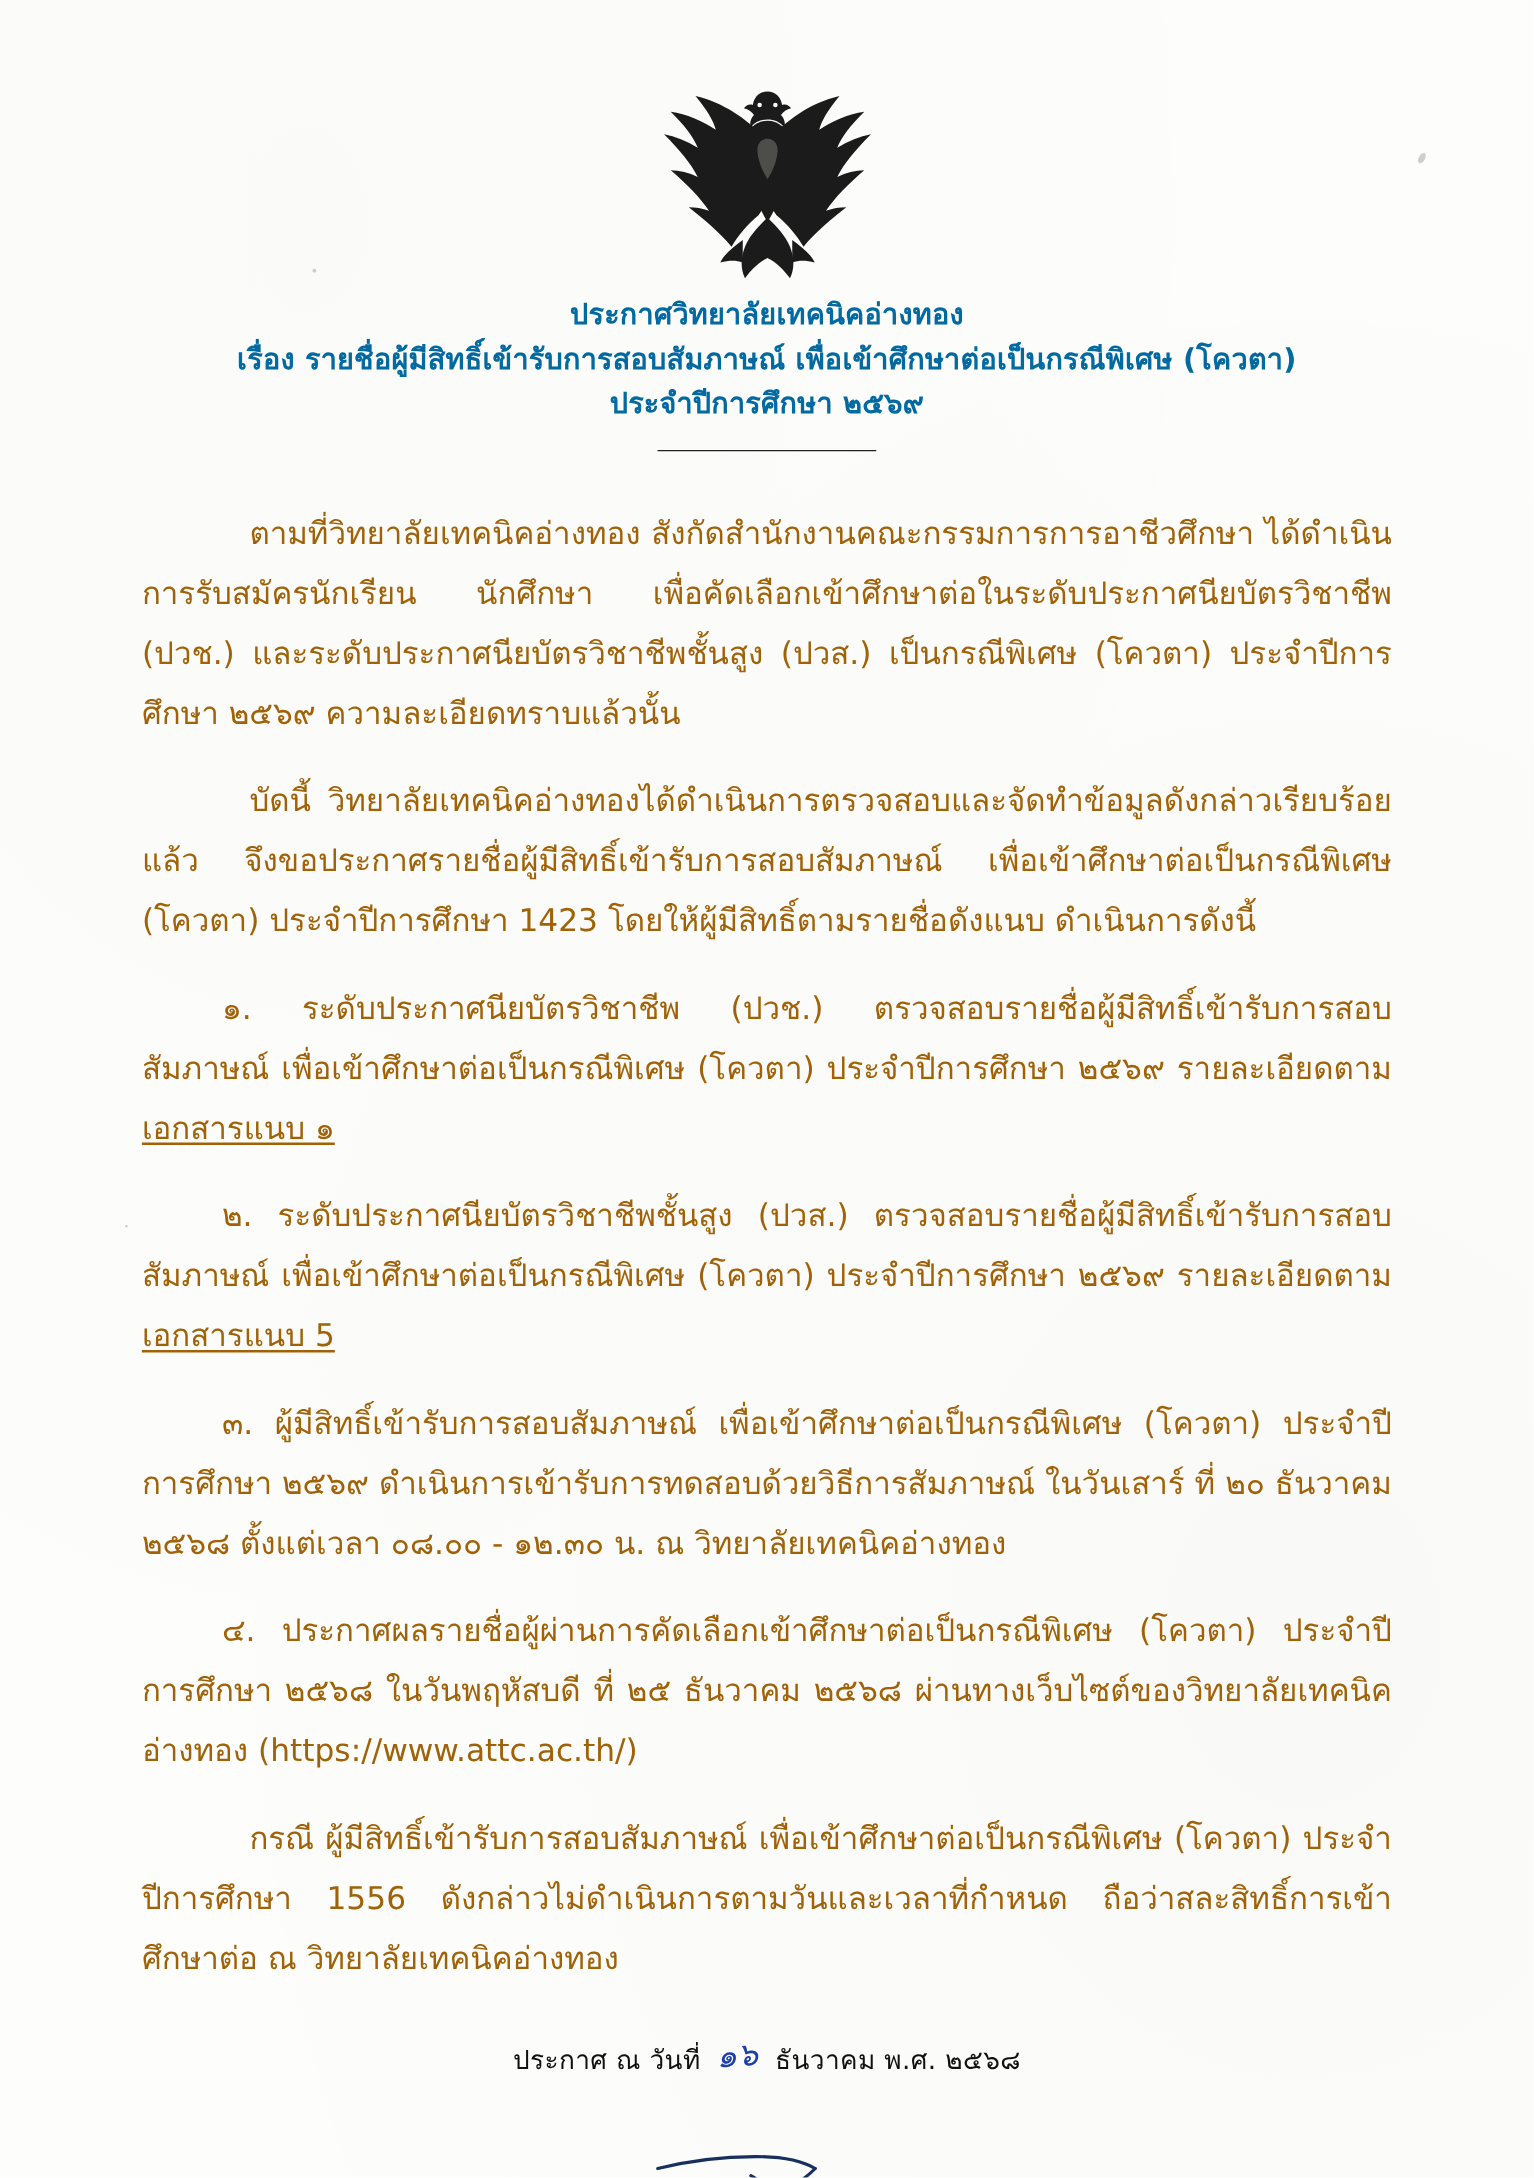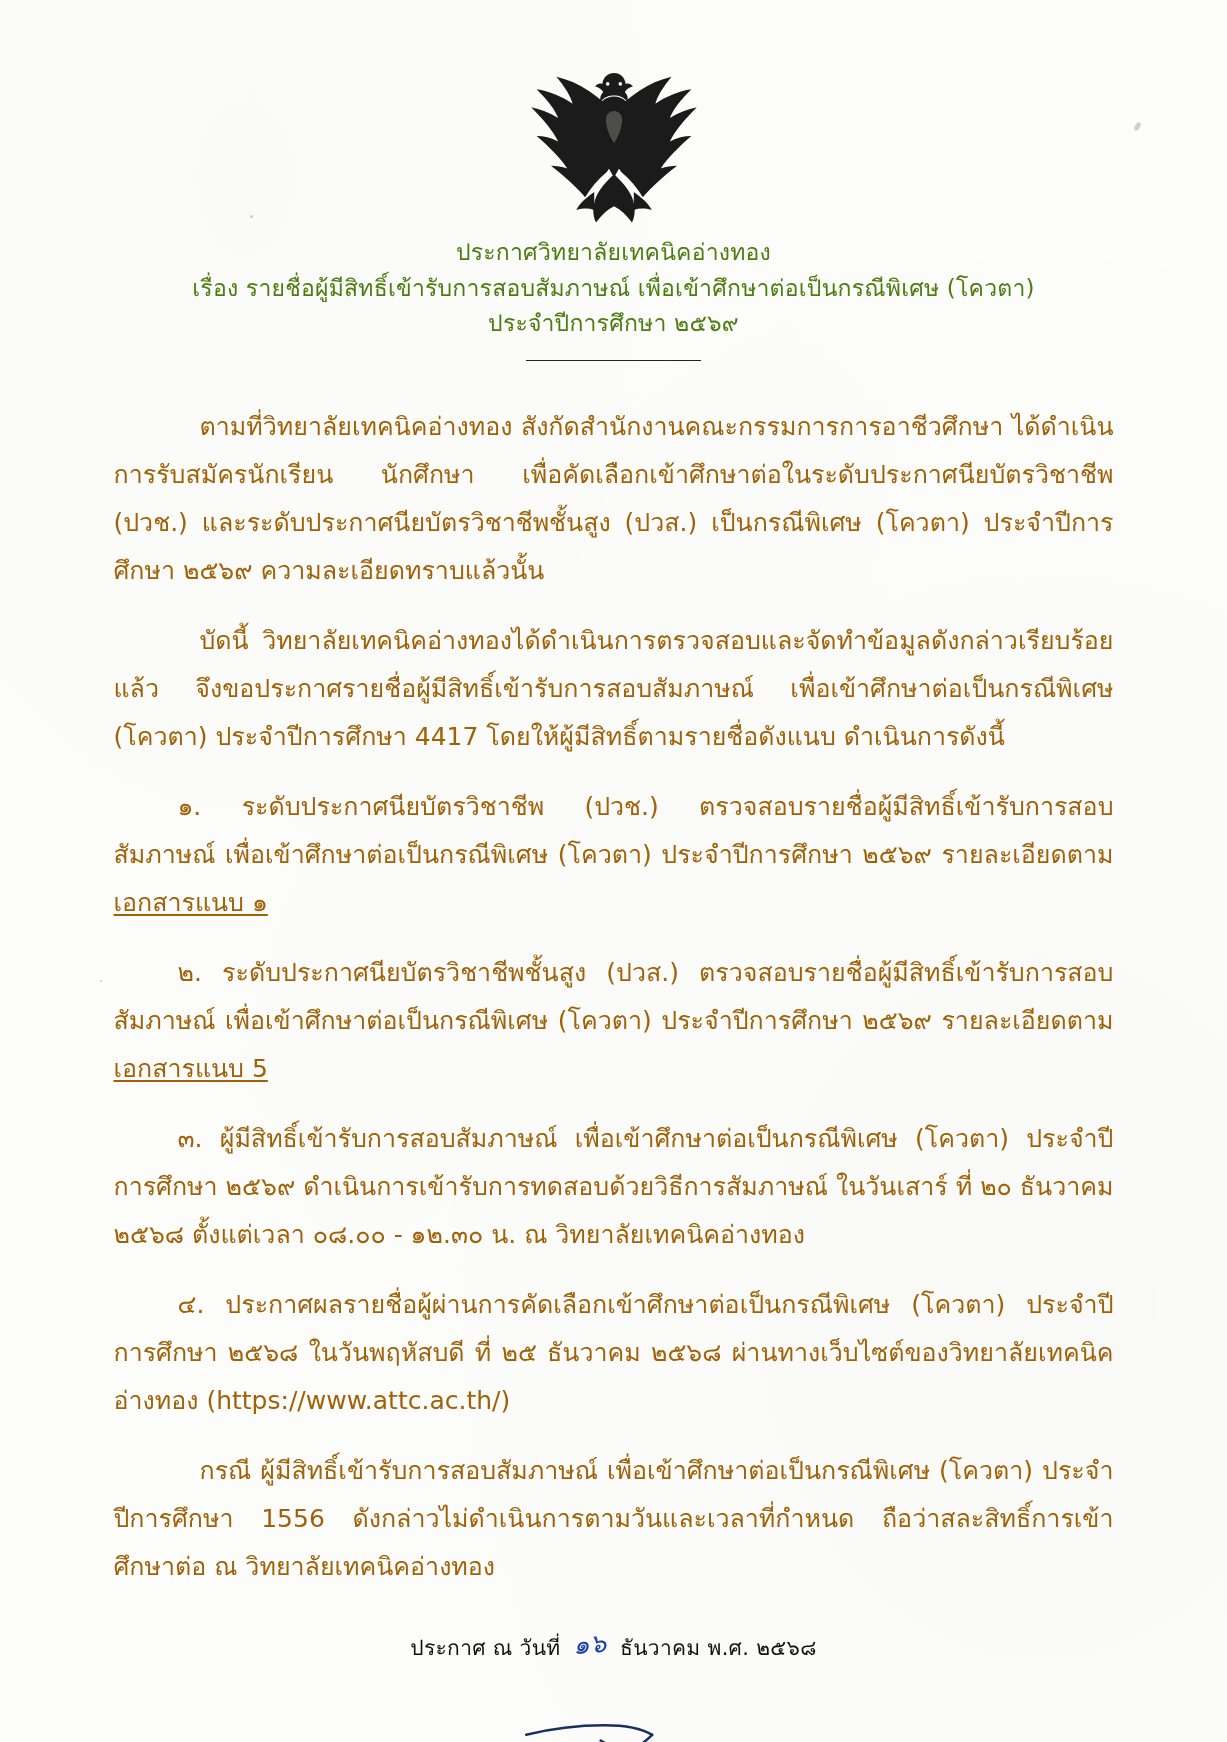--- a/index.html
+++ b/index.html
@@ -50,23 +50,23 @@
     height: 172px;
   }
 
   
   .heading {
     text-align: center;
     line-height: 1.55;
   }
   .heading .h-line {
     font-size: 23px;
-    font-weight: normal;
+    font-weight: bold;
     letter-spacing: 0.2px;
-    color: #4d7c0f;
+    color: #0369a1;
   }
   .rule {
     width: 175px;
     height: 0;
     border-top: 1.6px solid #222;
     margin: 18px auto 0 auto;
   }
 
   
   .body-text {
@@ -178,21 +178,21 @@
       <div class="h-line">ประกาศวิทยาลัยเทคนิคอ่างทอง</div>
       <div class="h-line">เรื่อง  รายชื่อผู้มีสิทธิ์เข้ารับการสอบสัมภาษณ์ เพื่อเข้าศึกษาต่อเป็นกรณีพิเศษ (โควตา)</div>
       <div class="h-line">ประจำปีการศึกษา ๒๕๖๙</div>
       <div class="rule"></div>
     </div>
 
     <div class="body-text">
 
       <p class="para indent">ตามที่วิทยาลัยเทคนิคอ่างทอง สังกัดสำนักงานคณะกรรมการการอาชีวศึกษา ได้ดำเนินการรับสมัครนักเรียน นักศึกษา เพื่อคัดเลือกเข้าศึกษาต่อในระดับประกาศนียบัตรวิชาชีพ (ปวช.) และระดับประกาศนียบัตรวิชาชีพชั้นสูง (ปวส.) เป็นกรณีพิเศษ (โควตา) ประจำปีการศึกษา ๒๕๖๙ ความละเอียดทราบแล้วนั้น</p>
 
-      <p class="para indent">บัดนี้ วิทยาลัยเทคนิคอ่างทองได้ดำเนินการตรวจสอบและจัดทำข้อมูลดังกล่าวเรียบร้อยแล้ว จึงขอประกาศรายชื่อผู้มีสิทธิ์เข้ารับการสอบสัมภาษณ์ เพื่อเข้าศึกษาต่อเป็นกรณีพิเศษ (โควตา) ประจำปีการศึกษา 4417 โดยให้ผู้มีสิทธิ์ตามรายชื่อดังแนบ ดำเนินการดังนี้</p>
+      <p class="para indent">บัดนี้ วิทยาลัยเทคนิคอ่างทองได้ดำเนินการตรวจสอบและจัดทำข้อมูลดังกล่าวเรียบร้อยแล้ว จึงขอประกาศรายชื่อผู้มีสิทธิ์เข้ารับการสอบสัมภาษณ์ เพื่อเข้าศึกษาต่อเป็นกรณีพิเศษ (โควตา) ประจำปีการศึกษา 1423 โดยให้ผู้มีสิทธิ์ตามรายชื่อดังแนบ ดำเนินการดังนี้</p>
 
       <p class="para indent-small"><span>๑. ระดับประกาศนียบัตรวิชาชีพ (ปวช.) ตรวจสอบรายชื่อผู้มีสิทธิ์เข้ารับการสอบสัมภาษณ์ เพื่อเข้าศึกษาต่อเป็นกรณีพิเศษ (โควตา) ประจำปีการศึกษา ๒๕๖๙ รายละเอียดตาม</span><span class="u">เอกสารแนบ ๑</span></p>
 
       <p class="para indent-small"><span>๒. ระดับประกาศนียบัตรวิชาชีพชั้นสูง (ปวส.) ตรวจสอบรายชื่อผู้มีสิทธิ์เข้ารับการสอบสัมภาษณ์ เพื่อเข้าศึกษาต่อเป็นกรณีพิเศษ (โควตา) ประจำปีการศึกษา ๒๕๖๙ รายละเอียดตาม</span><span class="u">เอกสารแนบ 5</span></p>
 
       <p class="para indent-small">๓. ผู้มีสิทธิ์เข้ารับการสอบสัมภาษณ์ เพื่อเข้าศึกษาต่อเป็นกรณีพิเศษ (โควตา) ประจำปีการศึกษา ๒๕๖๙ ดำเนินการเข้ารับการทดสอบด้วยวิธีการสัมภาษณ์ ในวันเสาร์ ที่ ๒๐ ธันวาคม ๒๕๖๘ ตั้งแต่เวลา ๐๘.๐๐ - ๑๒.๓๐ น. ณ วิทยาลัยเทคนิคอ่างทอง</p>
 
       <p class="para indent-small">๔. ประกาศผลรายชื่อผู้ผ่านการคัดเลือกเข้าศึกษาต่อเป็นกรณีพิเศษ (โควตา) ประจำปีการศึกษา ๒๕๖๘ ในวันพฤหัสบดี ที่ ๒๕ ธันวาคม ๒๕๖๘ ผ่านทางเว็บไซต์ของวิทยาลัยเทคนิคอ่างทอง (https://www.attc.ac.th/)</p>
 
       <p class="para indent">กรณี ผู้มีสิทธิ์เข้ารับการสอบสัมภาษณ์ เพื่อเข้าศึกษาต่อเป็นกรณีพิเศษ (โควตา) ประจำปีการศึกษา 1556 ดังกล่าวไม่ดำเนินการตามวันและเวลาที่กำหนด ถือว่าสละสิทธิ์การเข้าศึกษาต่อ ณ วิทยาลัยเทคนิคอ่างทอง</p>

